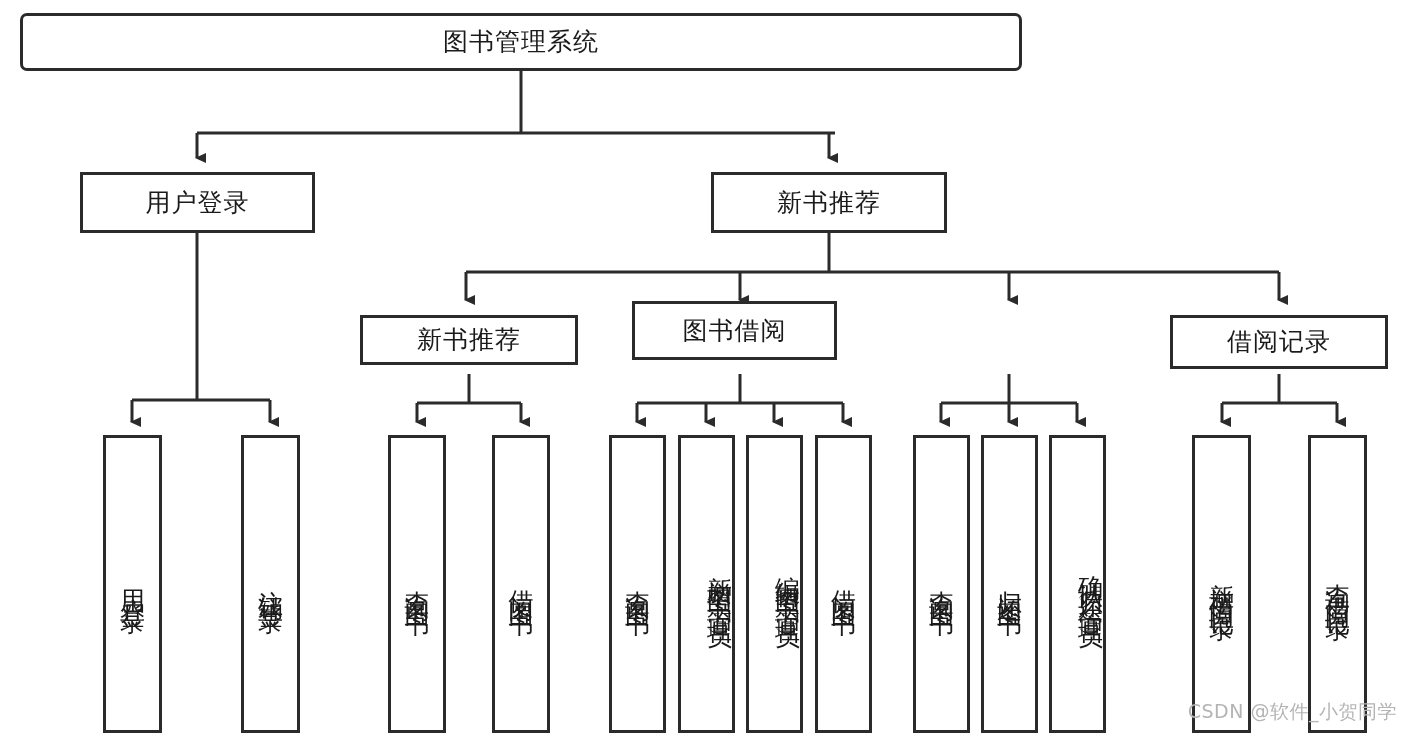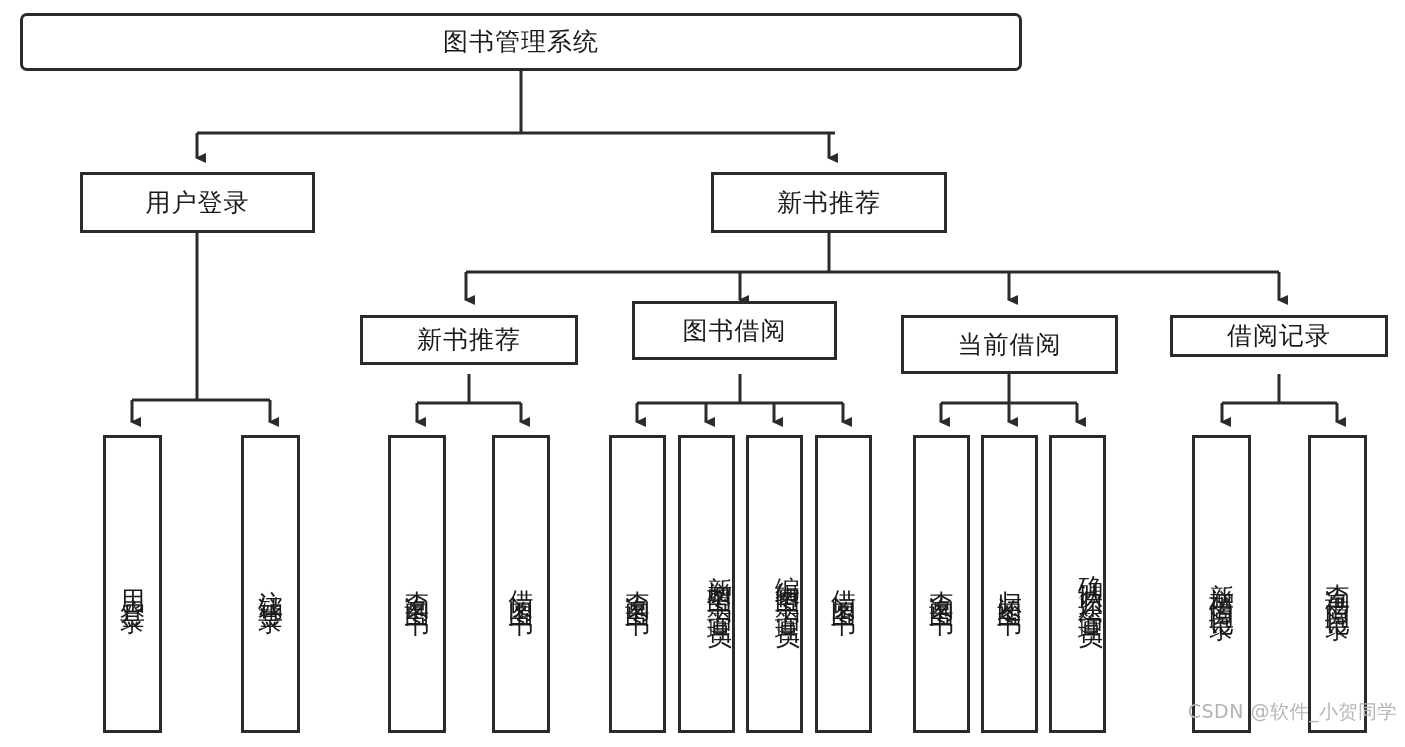--- a/index.html
+++ b/index.html
@@ -131,23 +131,22 @@
   <div class="node horiz root" style="left:20px; top:13px; width:1002px; height:58px;">图书管理系统</div>
 
   <div class="node horiz" style="left:80px; top:172px; width:235px; height:61px;">用户登录</div>
 
   <div class="node horiz" style="left:711px; top:172px; width:236px; height:61px;">新书推荐</div>
 
   <div class="node horiz" style="left:360px; top:315px; width:218px; height:50px;">新书推荐</div>
 
   <div class="node horiz" style="left:632px; top:301px; width:205px; height:59px;">图书借阅</div>
 
-  <div class="node horiz" style="left:901px; top:315px; width:217px; height:59px;">当前借阅</div>
 
-  <div class="node horiz" style="left:1170px; top:315px; width:218px; height:42px;">借阅记录</div>
+  <div class="node horiz" style="left:1170px; top:315px; width:218px; height:54px;">借阅记录</div>
 
   <div class="node vert" style="left:103px; top:435px; width:59px; height:298px;">
     <span class="vtext">用户登录</span>
   </div>
   <div class="node vert" style="left:241px; top:435px; width:59px; height:298px;">
     <span class="vtext">注销登录</span>
   </div>
 
   <div class="node vert" style="left:388px; top:435px; width:58px; height:298px;">
     <span class="vtext">查询图书</span>

